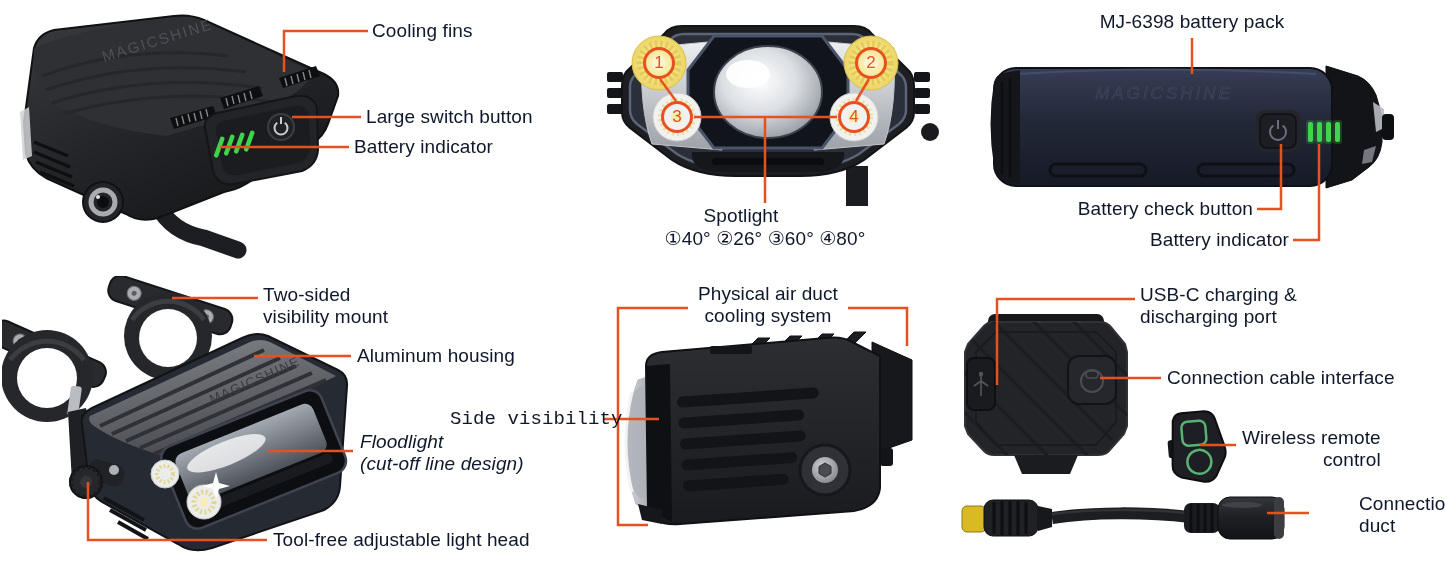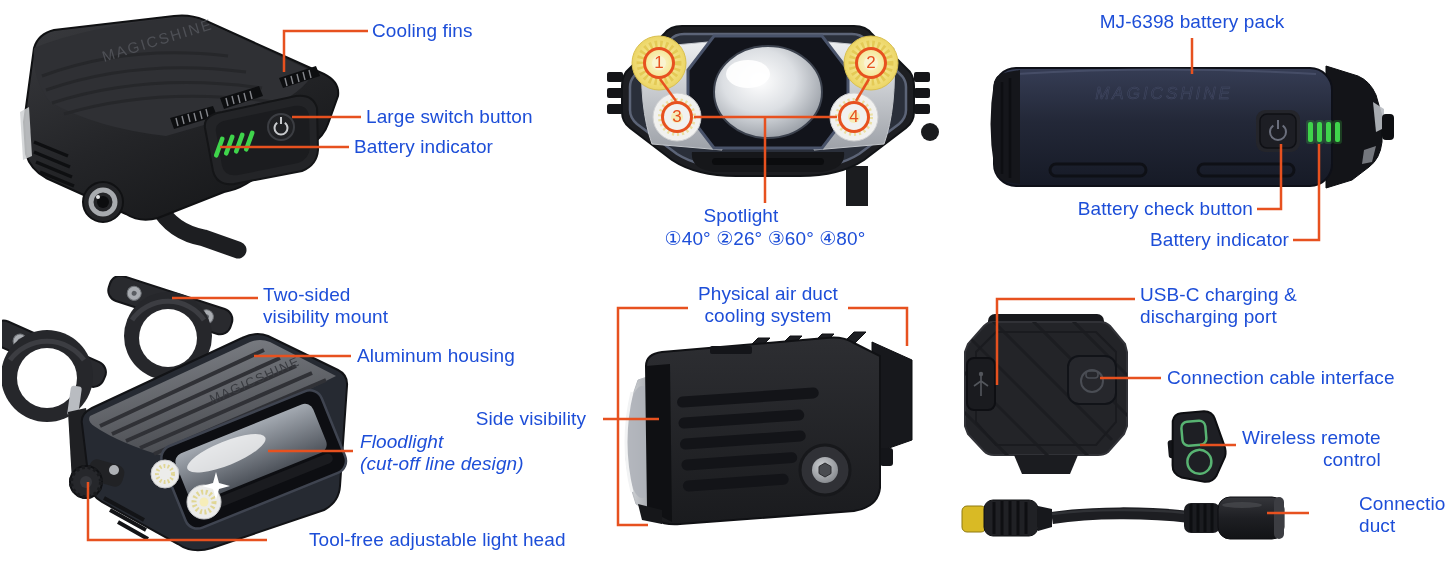--- a/index.html
+++ b/index.html
@@ -3,21 +3,21 @@
 <meta charset="utf-8">
 <style>
   html,body{margin:0;padding:0;background:#ffffff;}
   .canvas{
     position:relative;width:1445px;height:585px;background:#ffffff;overflow:hidden;
     font-family:"Liberation Sans","DejaVu Sans",sans-serif;
   }
   .product{position:absolute;}
   .overlay{position:absolute;left:0;top:0;z-index:5;pointer-events:none;}
   .label{
-    position:absolute;z-index:8;color:#1d4ed8;font-size:19px;line-height:22px;
+    position:absolute;z-index:8;color:#0f172a;font-size:19px;line-height:22px;
     font-weight:500;white-space:nowrap;letter-spacing:0.1px;
   }
   .label .ln{display:block;}
   .center{text-align:center;}
   .right{text-align:right;}
   .callout{
     position:absolute;z-index:9;width:32px;height:32px;box-sizing:border-box;
     border:3px solid #E7511F;border-radius:50%;color:#E7511F;
     font-size:17px;font-weight:500;line-height:26px;text-align:center;
     background:rgba(255,255,255,0.06);
@@ -445,27 +445,27 @@
 
   <div class="label" style="left:263px;top:284px;">
     <span class="ln">Two-sided</span>
     <span class="ln">visibility mount</span>
   </div>
   <div class="label" style="left:357px;top:345px;">Aluminum housing</div>
   <div class="label" style="left:360px;top:431px;font-style:italic;">
     <span class="ln">Floodlight</span>
     <span class="ln">(cut-off line design)</span>
   </div>
-  <div class="label" style="left:273px;top:529px;margin-left:36px;">Tool-free adjustable light head</div>
+  <div class="label" style="left:273px;top:529px;">Tool-free adjustable light head</div>
 
   <div class="label center" style="left:668px;top:283px;width:200px;">
     <span class="ln">Physical air duct</span>
     <span class="ln">cooling system</span>
   </div>
-  <div class="label right" style="left:436px;top:408px;width:150px;">Side visibility</div>
+  <div class="label right" style="left:450px;top:408px;width:150px;font-family:Liberation Mono, monospace;">Side visibility</div>
 
   <div class="label" style="left:1140px;top:284px;">
     <span class="ln">USB-C charging &amp;</span>
     <span class="ln">discharging port</span>
   </div>
   <div class="label" style="left:1167px;top:367px;">Connection cable interface</div>
   <div class="label" style="left:1242px;top:427px;text-align:right;">
     <span class="ln">Wireless remote</span>
     <span class="ln">control</span>
   </div>

